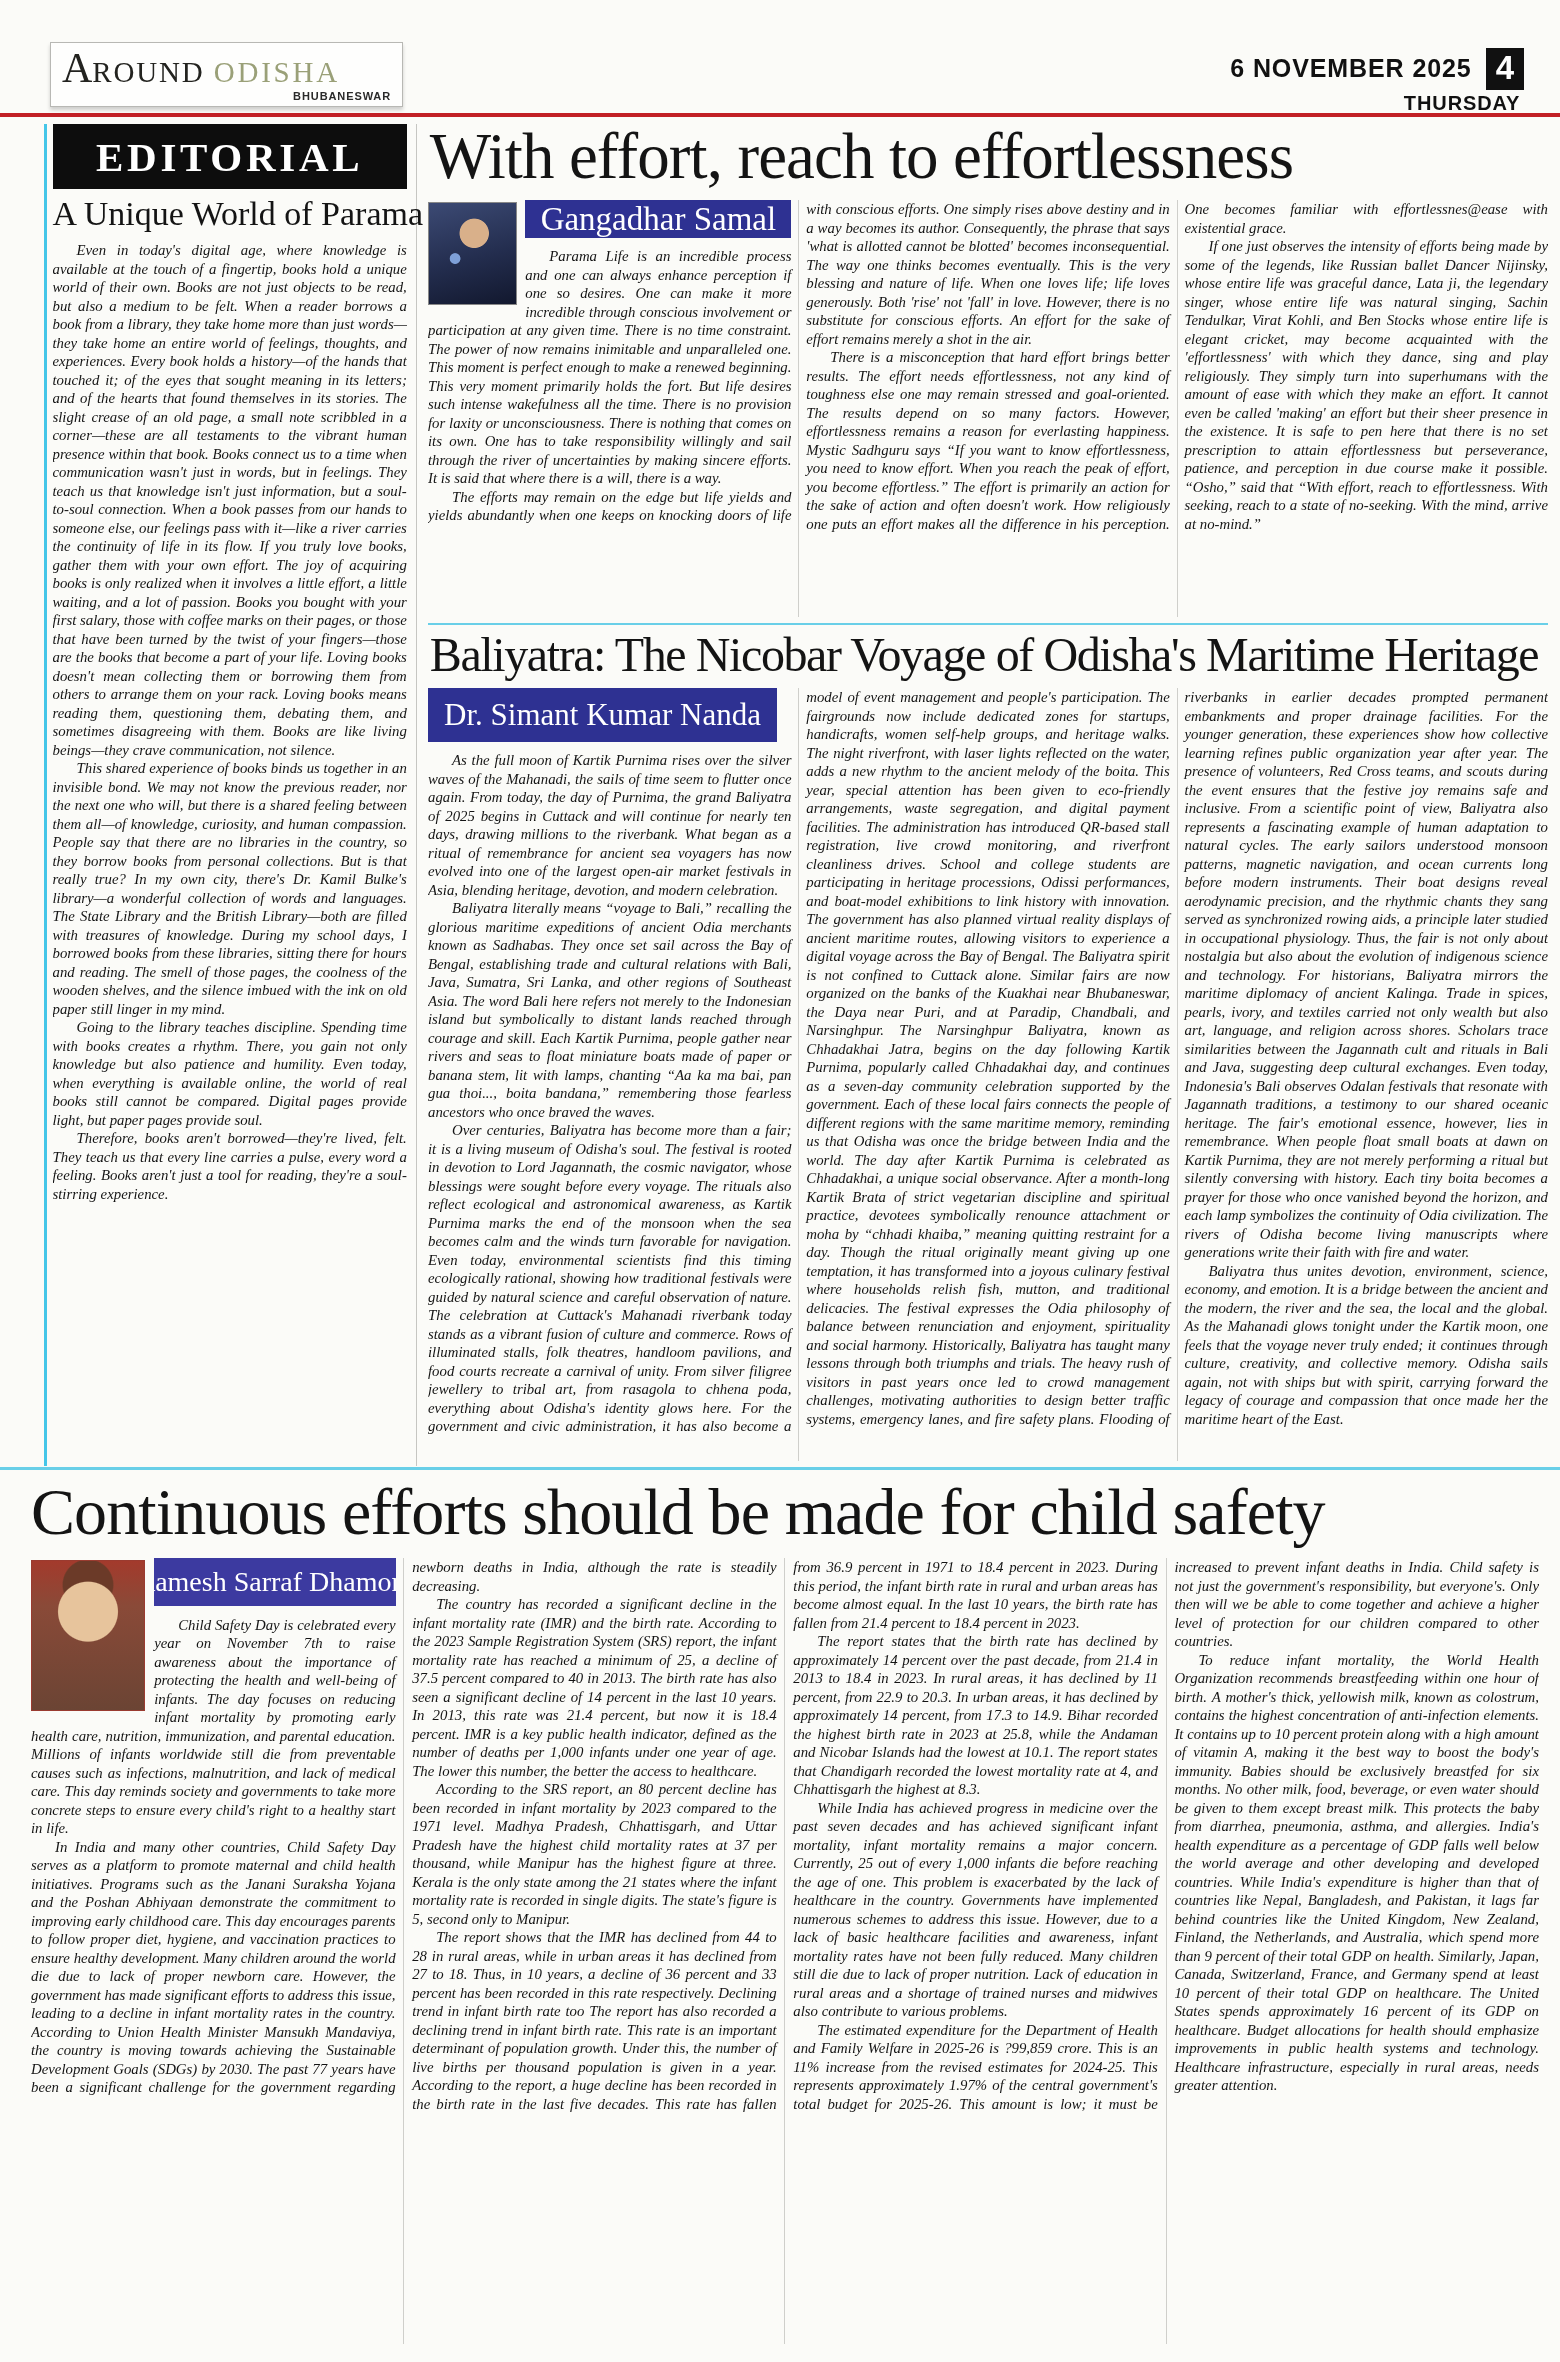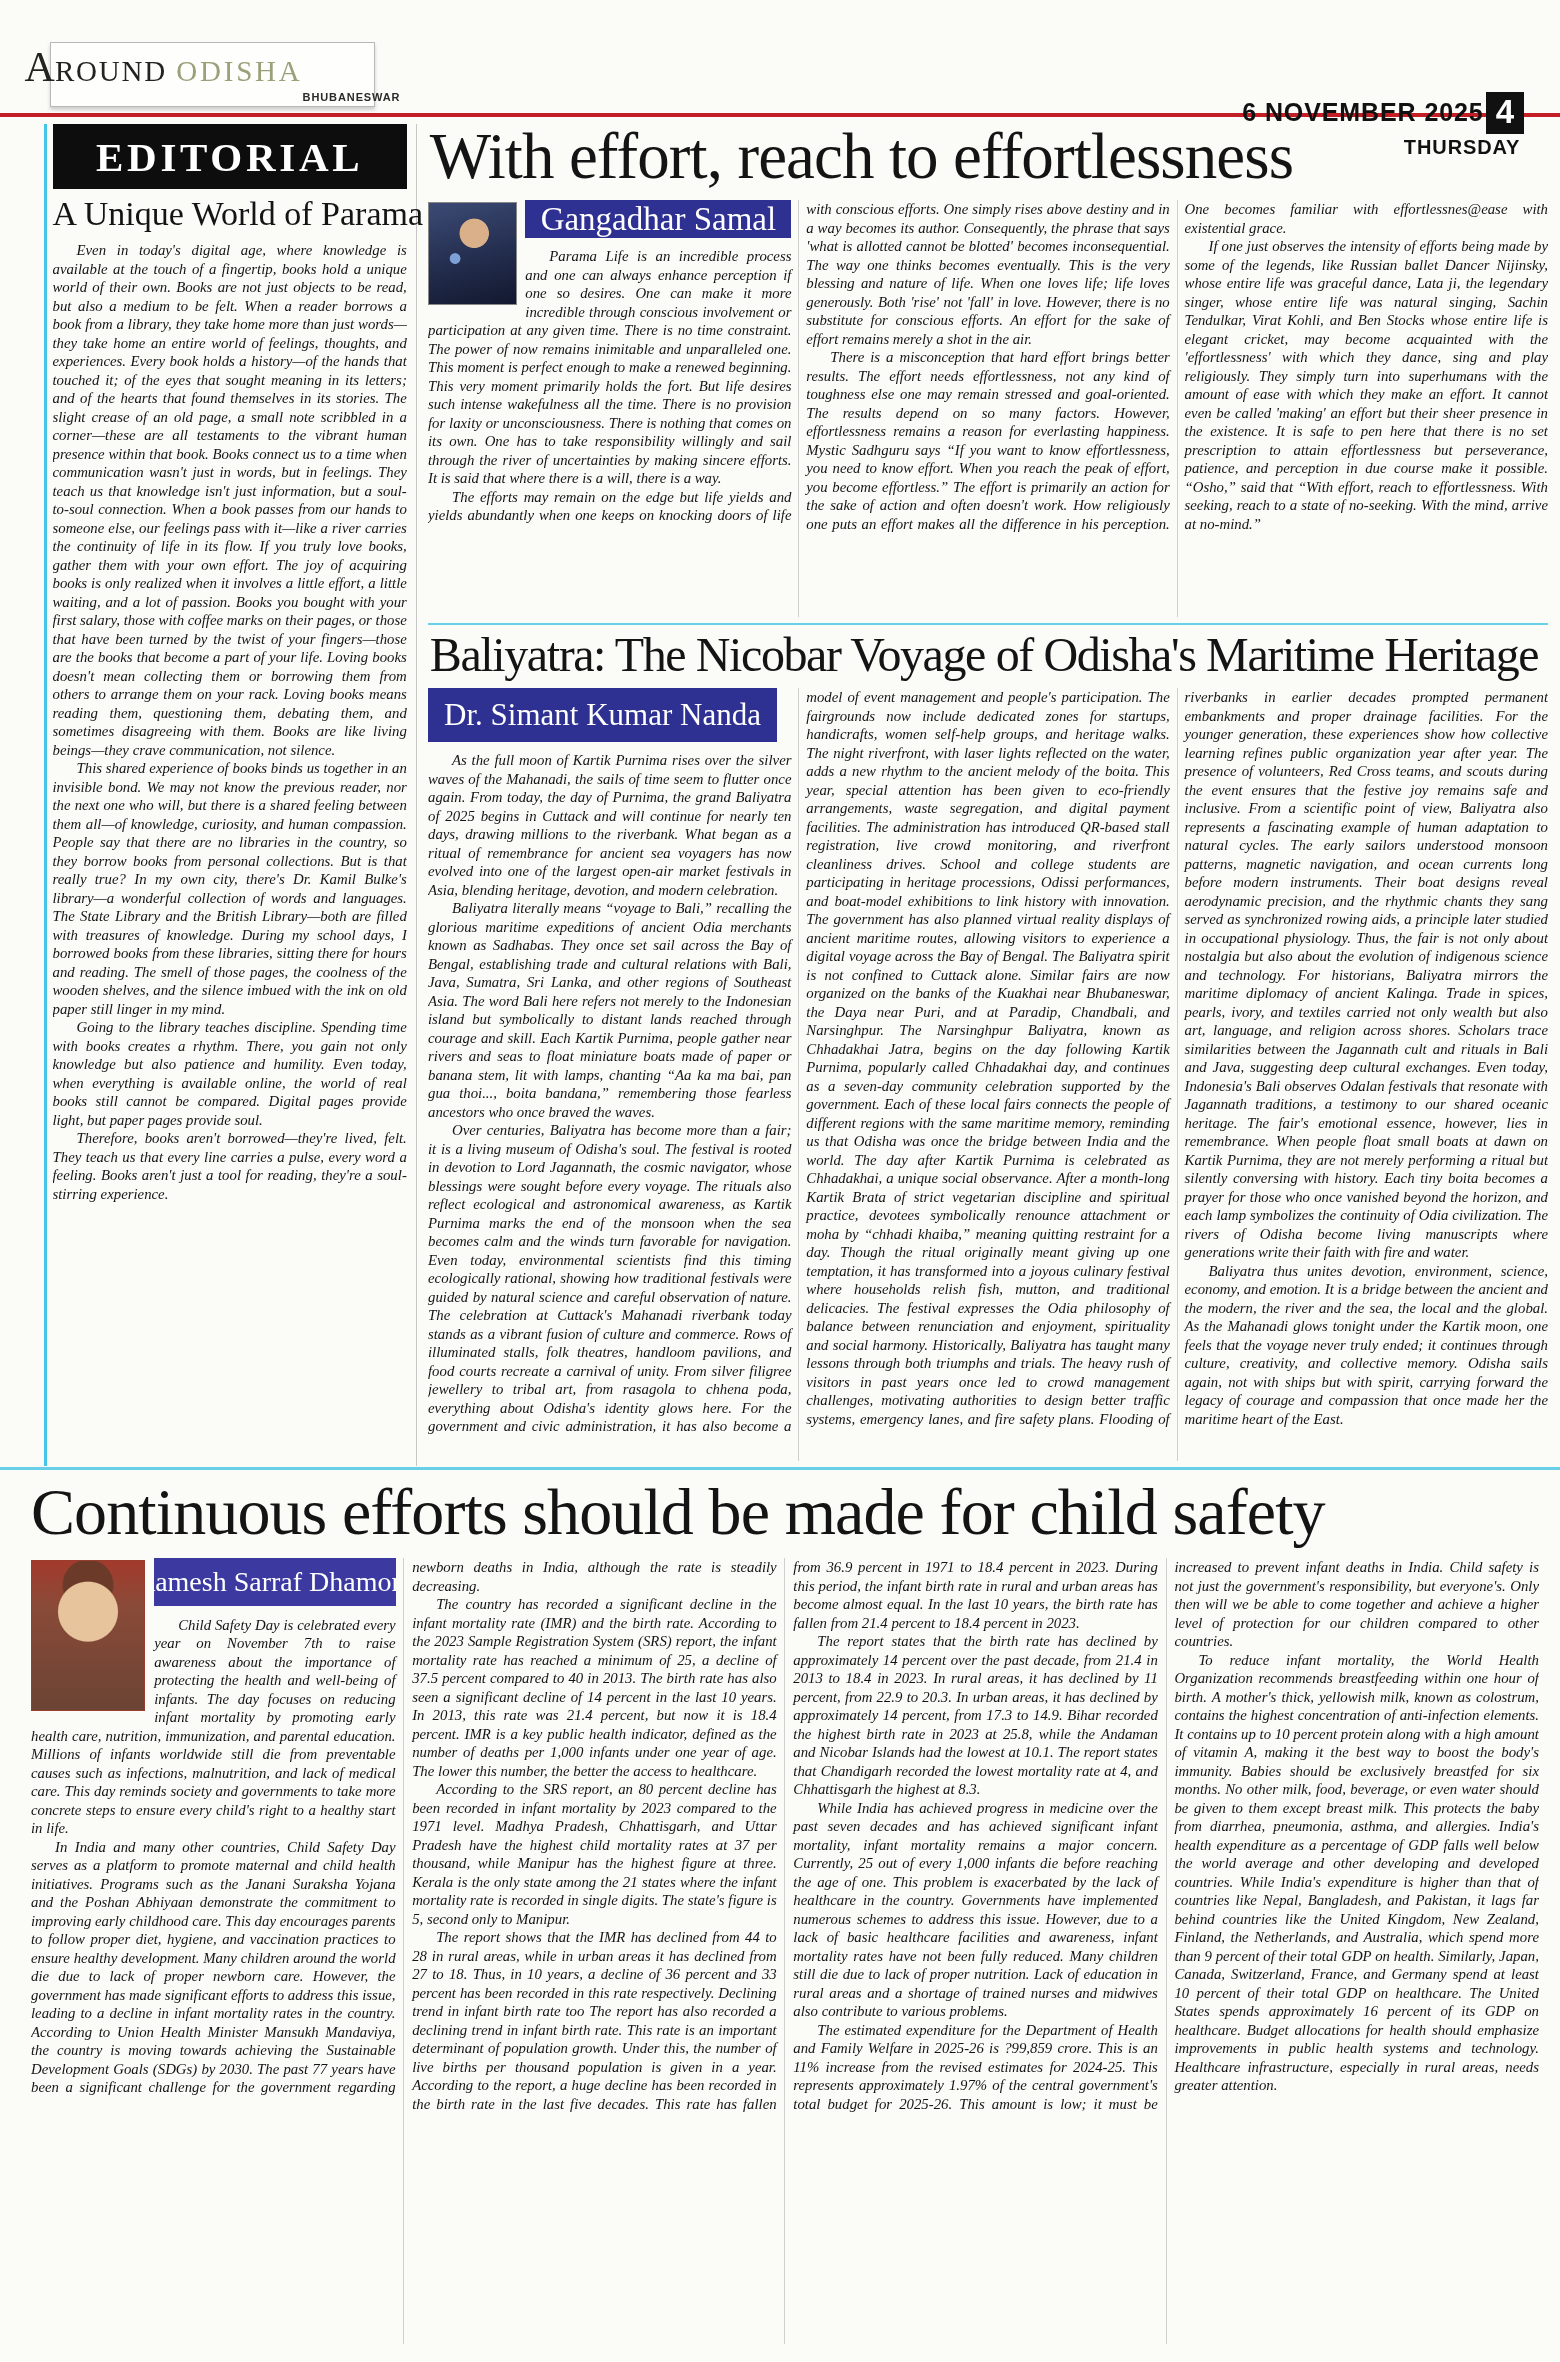--- a/index.html
+++ b/index.html
@@ -1,31 +1,31 @@
 <!DOCTYPE html>
 <html style="font-size:14.8px"><head>
 <meta charset="utf-8">
 <style>
   html,body{margin:0;padding:0;background:#d8d8d4;}
   .page{width:1561px;height:2363px;background:#fbfbf8;position:relative;margin:0 auto;
         font-family:"Liberation Serif",serif;color:#141414;overflow:hidden;box-sizing:border-box;}
   
   .masthead{height:113px;padding:42px 37px 0 50px;box-sizing:border-box;display:flex;
             justify-content:space-between;align-items:flex-start;}
-  .logo-box{width:325px;height:65px;border:0.9px solid #b8b8b4;background:#fefefd;
+  .logo-box{width:353px;height:65px;border:0.9px solid #b8b8b4;background:#fefefd;
             box-shadow:0 2.8px 3.7px rgba(0,0,0,.18);padding:2.8px 11px;box-sizing:border-box;
-            display:flex;flex-direction:row;justify-content:center;}
+            display:flex;flex-direction:column;justify-content:center;}
   .logo-line{white-space:nowrap;line-height:1;}
   .logo-a{font-size:42px;color:#23231f;}
   .logo-round{font-size:29px;color:#23231f;letter-spacing:1.8px;}
   .logo-odisha{font-size:29px;color:#9aa078;letter-spacing:2.8px;margin-left:9.2px;}
   .logo-sub{align-self:flex-end;font-family:"Liberation Sans",sans-serif;font-weight:bold;
             font-size:11px;letter-spacing:0.9px;color:#2a2a2a;margin-top:0.9px;}
   .dateline{text-align:right;font-family:"Liberation Sans",sans-serif;font-weight:bold;margin-top:5.5px;}
-  .date-row{display:flex;align-items:center;gap:2px;margin-top:44px;}
+  .date-row{display:flex;align-items:center;gap:14px;}
   .date-text{font-size:25px;letter-spacing:0.9px;color:#111;}
   .page-num{background:#111;color:#fff;font-size:33px;line-height:1;padding:3.7px 10px 5.5px;}
   .day{font-size:20px;letter-spacing:0.9px;color:#111;margin-top:2.8px;padding-right:3.7px;}
   .red-rule{height:3.7px;background:#c22026;}
   
   .para{font-size:14.8px;line-height:18.5px;text-align:justify;text-indent:24px;margin:0;font-style:italic;}
   .cyan-rule{height:2.8px;background:#69cfe8;margin:5.5px 0;}
   .byline-box{background:#2e3192;color:#fff;display:flex;align-items:center;justify-content:center;
               font-family:"Liberation Serif",serif;white-space:nowrap;overflow:hidden;}
   

